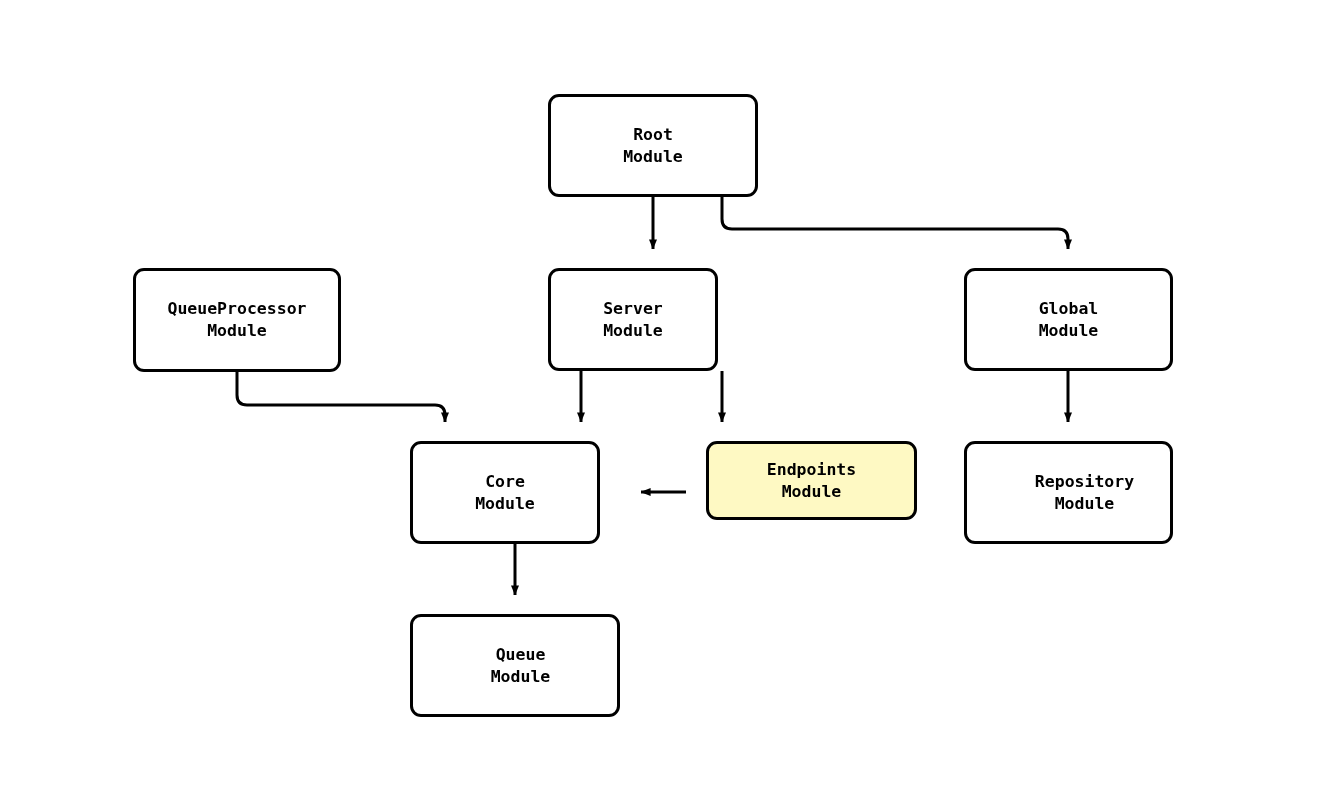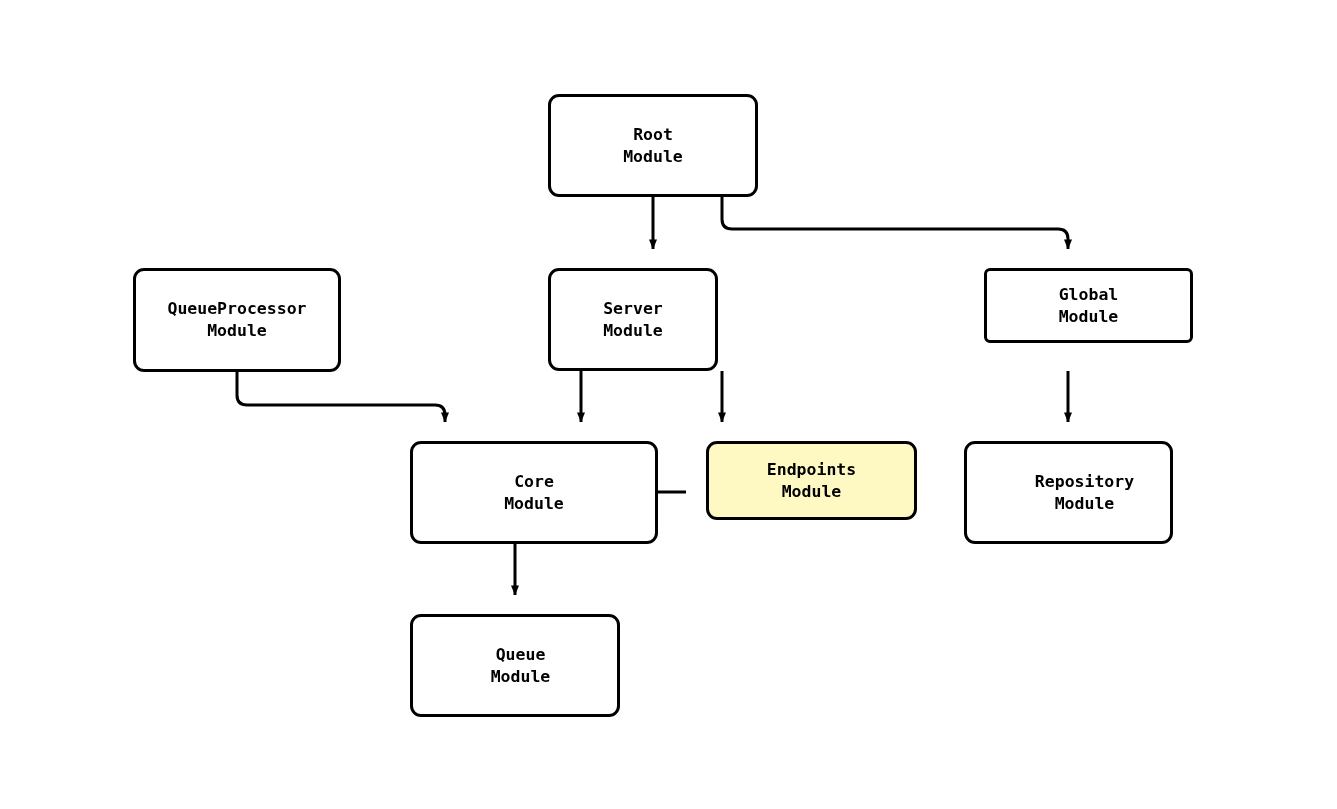--- a/index.html
+++ b/index.html
@@ -83,26 +83,26 @@
   <div class="node-box" style="left: 133px; top: 268px; width: 208px; height: 104px; border-radius: 11px; border-width: 3px; border-color: rgb(0, 0, 0); background: rgb(255, 255, 255);">
     <span class="node-line">QueueProcessor</span>
     <span class="node-line">Module</span>
   </div>
 
   <div class="node-box" style="left: 548px; top: 268px; width: 170px; height: 103px; border-radius: 11px; border-width: 3px; border-color: rgb(0, 0, 0); background: rgb(255, 255, 255);">
     <span class="node-line">Server</span>
     <span class="node-line">Module</span>
   </div>
 
-  <div class="node-box" style="left: 964px; top: 268px; width: 209px; height: 75px; border-radius: 6px; border-width: 3px; border-color: rgb(0, 0, 0); background: rgb(255, 255, 255); margin-left: 20px;">
+  <div class="node-box" style="left: 964px; top: 268px; width: 209px; height: 103px; border-radius: 11px; border-width: 3px; border-color: rgb(0, 0, 0); background: rgb(255, 255, 255);">
     <span class="node-line">Global</span>
     <span class="node-line">Module</span>
   </div>
 
-  <div class="node-box" style="left: 410px; top: 441px; width: 248px; height: 103px; border-radius: 11px; border-width: 3px; border-color: rgb(0, 0, 0); background: rgb(255, 255, 255);">
+  <div class="node-box" style="left: 410px; top: 441px; width: 190px; height: 103px; border-radius: 11px; border-width: 3px; border-color: rgb(0, 0, 0); background: rgb(255, 255, 255);">
     <span class="node-line">Core</span>
     <span class="node-line">Module</span>
   </div>
 
   <div class="node-box" style="left: 686px; top: 441px; width: 211px; height: 79px; border-radius: 11px; border-width: 3px; border-color: rgb(0, 0, 0); background: #fef9c3; margin-left: 20px;">
     <span class="node-line">Endpoints</span>
     <span class="node-line">Module</span>
   </div>
 
   <div class="node-box" style="left: 964px; top: 441px; width: 209px; height: 103px; border-radius: 11px; border-width: 3px; border-color: rgb(0, 0, 0); background: rgb(255, 255, 255); padding-left: 32px;">

